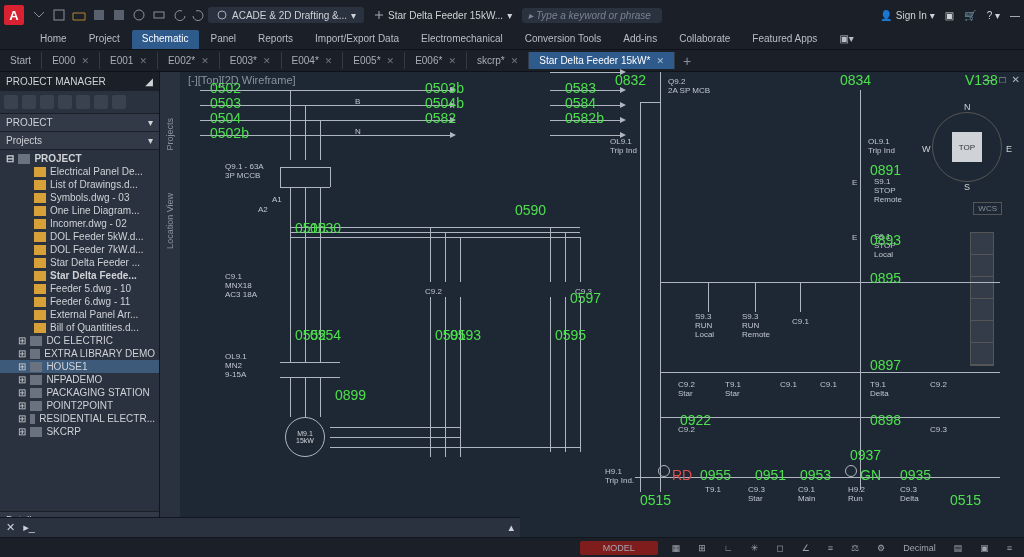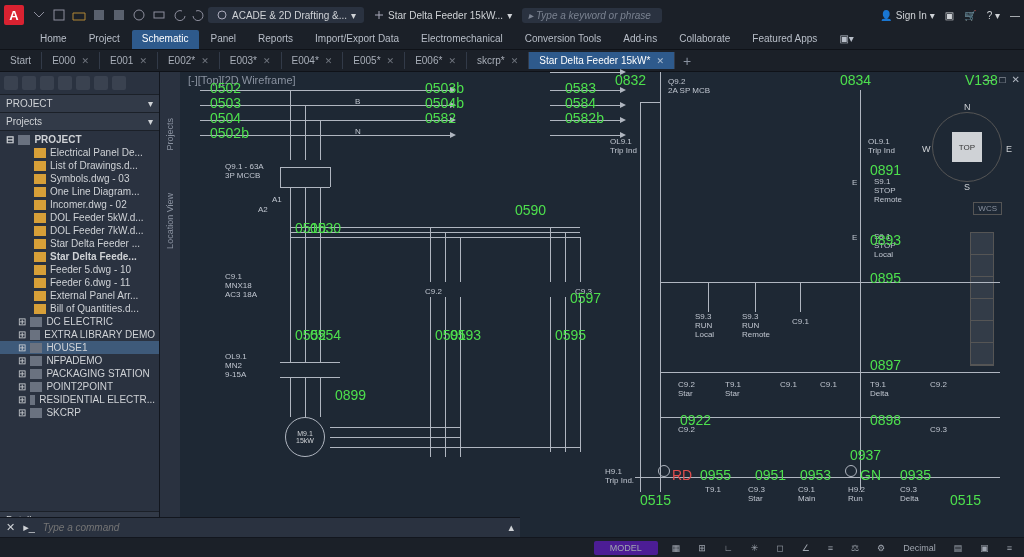--- a/index.html
+++ b/index.html
@@ -69,21 +69,21 @@
 .vline { position: absolute; width: 1px; background: #b0b6c0; }
 .lbl { position: absolute; font-size: 8px; color: #c0c6d0; white-space: nowrap; }
 .wnum { position: absolute; font-size: 14px; color: #4de04d; }
 .arrow-r::after { content: ""; position: absolute; right: -6px; top: -3px; border-left: 6px solid #b0b6c0; border-top: 3px solid transparent; border-bottom: 3px solid transparent; }
 
 
 .cmdbar { height: 20px; background: #2a3240; display: flex; align-items: center; padding: 0 6px; gap: 8px; border-top: 1px solid #12161e; }
 .cmdbar input { flex: 0 0 400px; background: transparent; border: none; color: #8a92a0; font-style: italic; font-size: 10px; outline: none; }
 .status { position: absolute; bottom: 0; right: 0; left: 0; height: 20px; background: #1b2028; display: flex; align-items: center; justify-content: flex-end; gap: 10px; padding: 0 8px; font-size: 9px; color: #a0a6b0; border-top: 1px solid #12161e; }
 .status .sbtn { padding: 1px 4px; }
-.status .model { background: #4c1d95; padding: 2px 16px; border-radius: 2px; }
+.status .model { background: #7f1d1d; padding: 2px 23px; border-radius: 2px; }
 
 svg { display: block; }
 </style>
 </head>
 <body>
 
 <div class="titlebar">
   <div class="logo">A</div>
   <div class="qat">
     <svg class="qat-ico">
@@ -194,20 +194,24 @@
   <div class="dtab active">
       <span>Star Delta Feeder 15kW*</span>
       <span class="x">✕</span>
     </div>
   <div class="plus">+</div>
 </div>
 
 <div class="main">
 
   <div class="sidebar">
+    <div class="pm-header">
+      <span>PROJECT MANAGER</span>
+      <span>◢</span>
+    </div>
     <div class="pm-toolbar">
       <div class="ti"></div>
       <div class="ti"></div>
       <div class="ti"></div>
       <div class="ti"></div>
       <div class="ti"></div>
       <div class="ti"></div>
       <div class="ti"></div>
     </div>
     <div class="pm-sec">
@@ -547,21 +551,20 @@
       <div class="wnum" style="left:670px;top:375px">0937</div>
       <div class="wnum" style="left:770px;top:420px">0515</div>
       <div class="wnum" style="left:460px;top:420px">0515</div>
     </div>
   </div>
 </div>
 
 <div class="cmdbar" style="position:absolute;bottom:20px;left:0;width:520px">
   <span>✕</span>
   <span>▸_</span>
-  <input placeholder="Type a command" style="">
   <span style="margin-left:auto">▴</span>
 </div>
 
 <div class="status">
   <span class="model">MODEL</span>
   <span class="sbtn">▦</span>
   <span class="sbtn">⊞</span>
   <span class="sbtn">∟</span>
   <span class="sbtn">✳</span>
   <span class="sbtn">◻</span>

